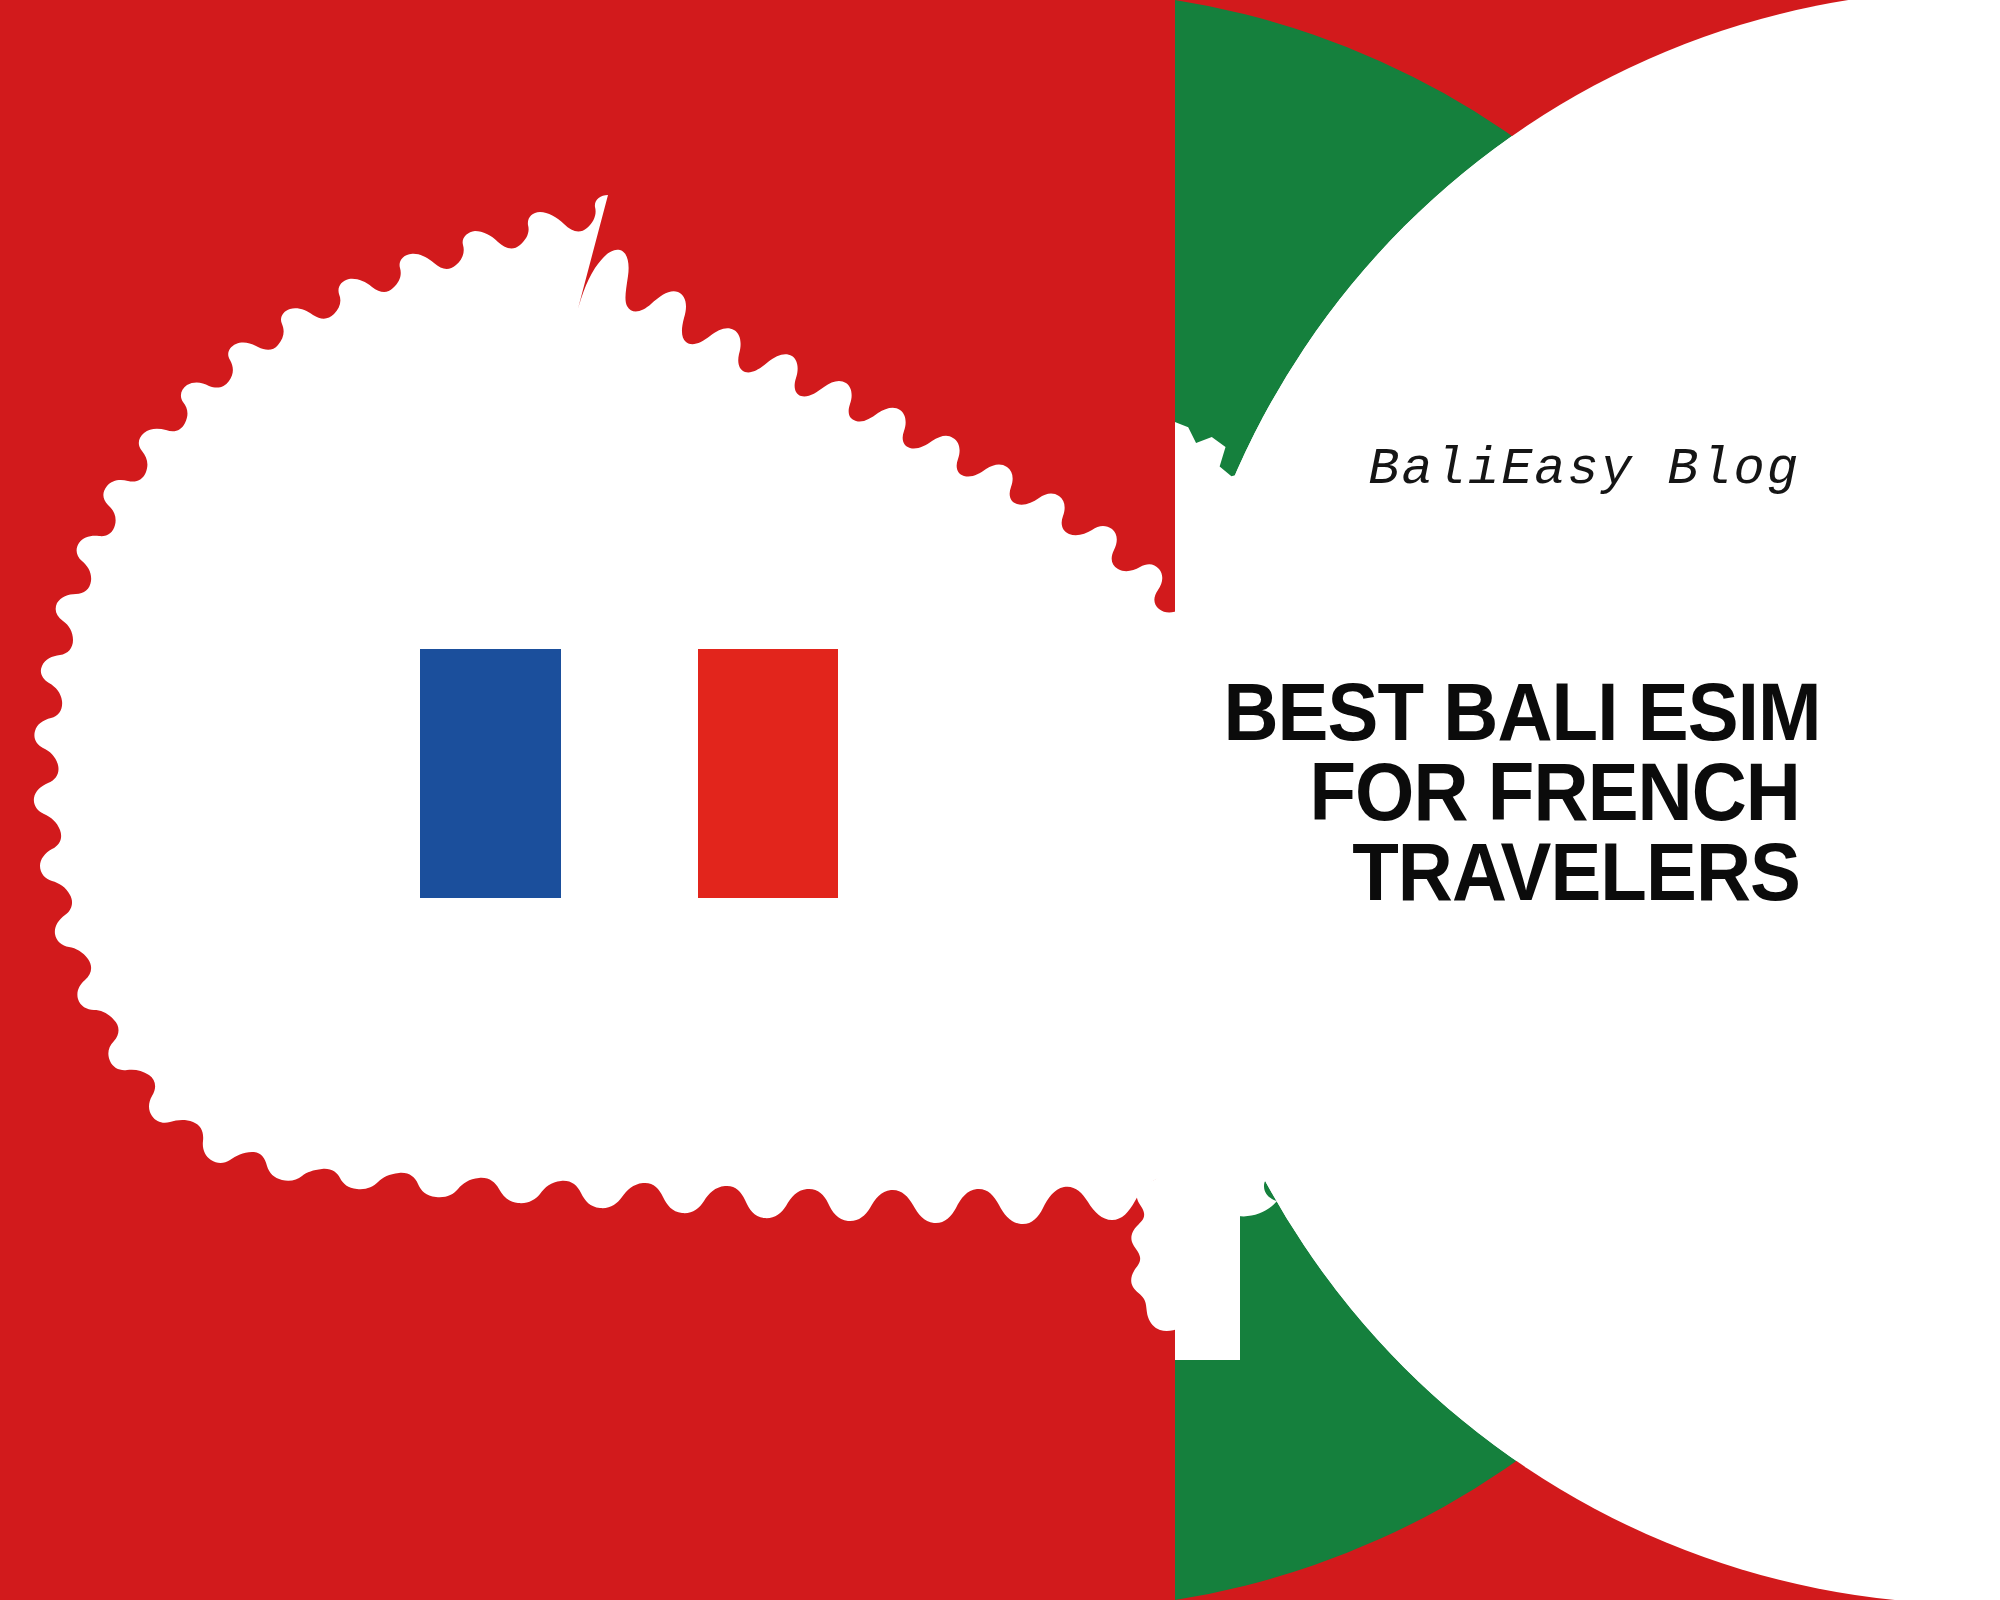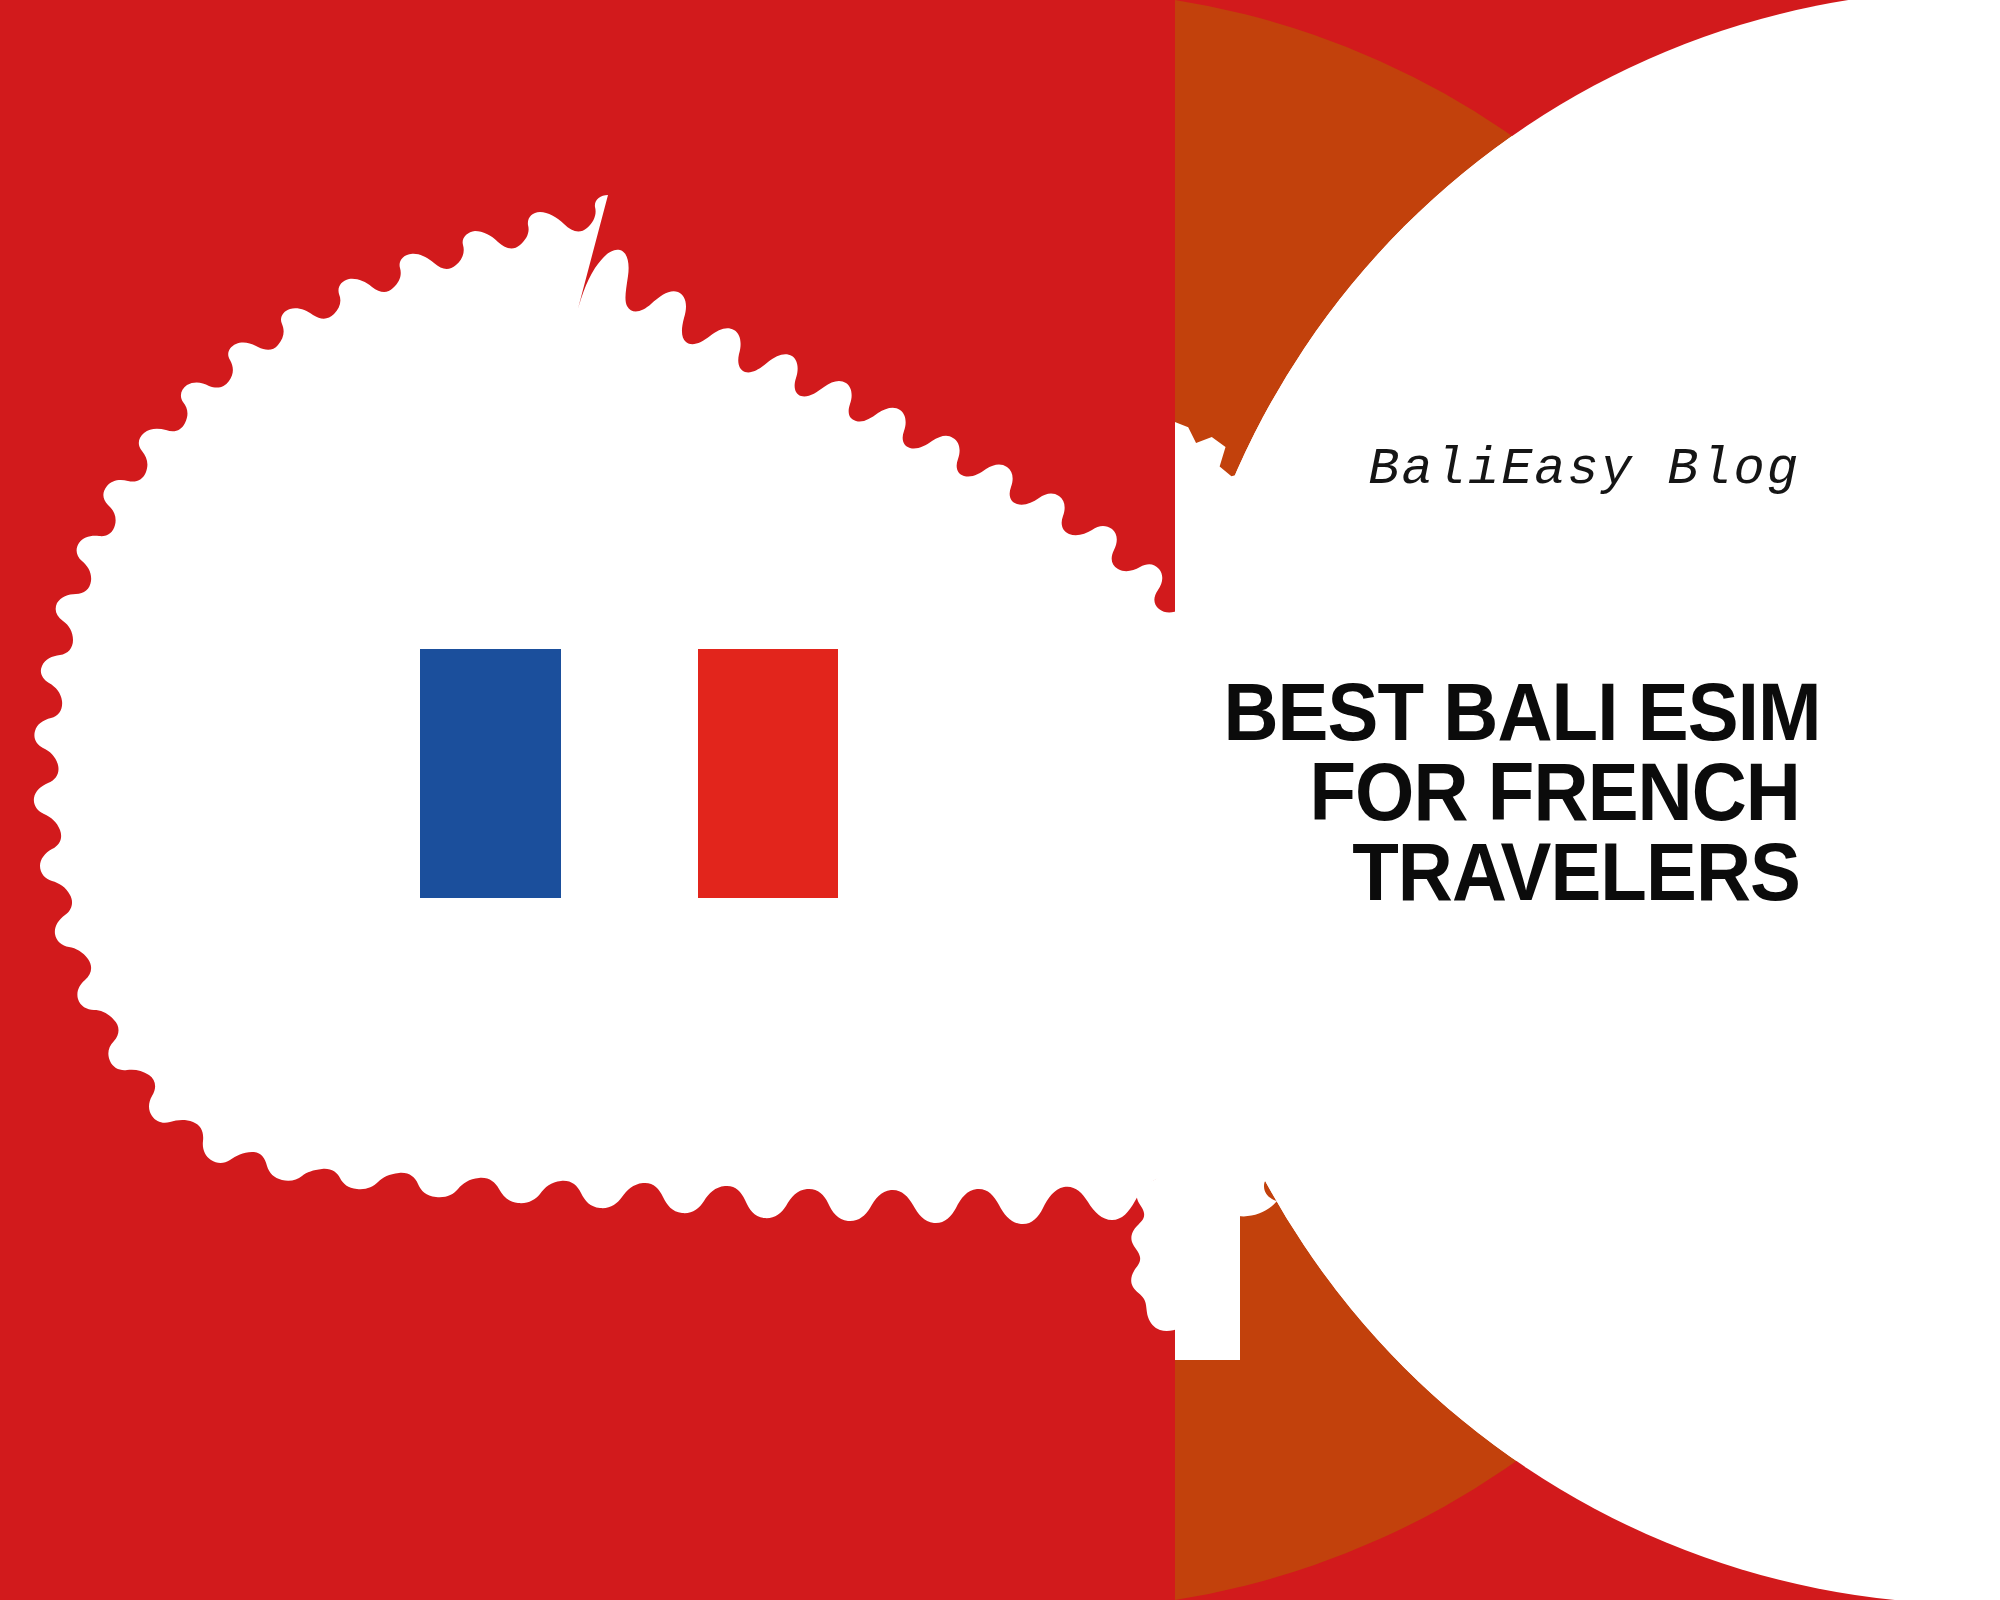--- a/index.html
+++ b/index.html
@@ -5,21 +5,21 @@
   html, body {
     margin: 0;
     padding: 0;
     background: #ffffff;
   }
   #canvas {
     position: relative;
     width: 2000px;
     height: 1600px;
     overflow: hidden;
-    background: #c2410c;
+    background: #15803d;
     font-family: "Liberation Sans", sans-serif;
   }
   
   #white-circle {
     position: absolute;
     left: 1168px;
     top: -10px;
     width: 1614px;
     height: 1614px;
     border-radius: 50%;

